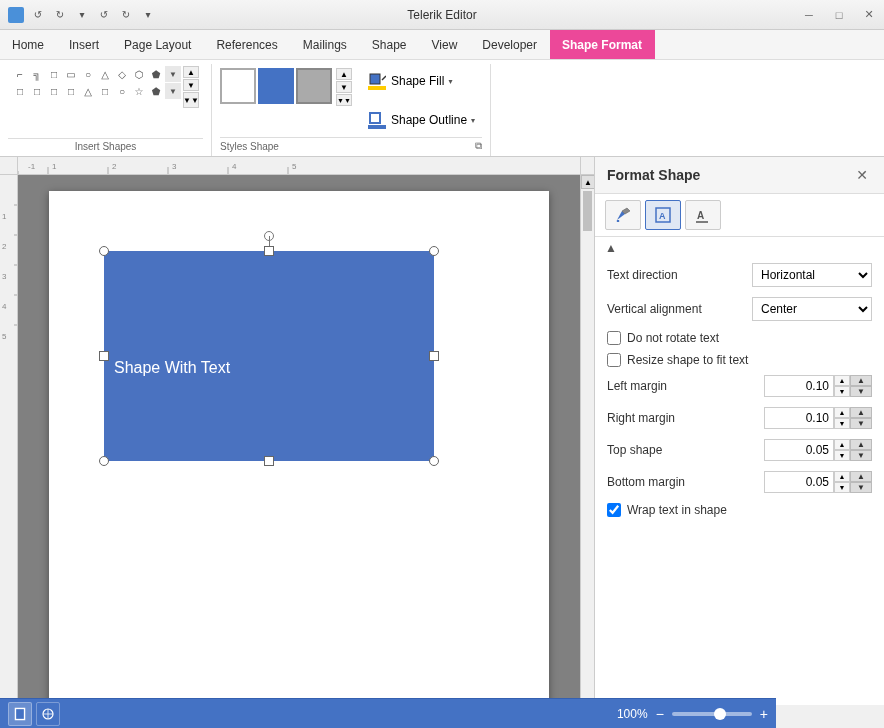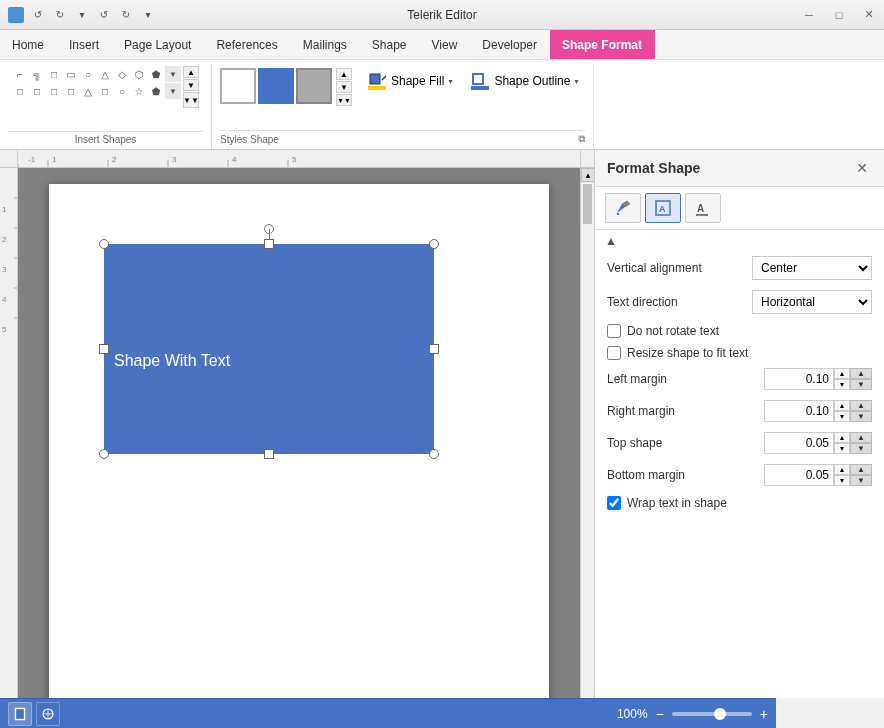--- a/index.html
+++ b/index.html
@@ -214,21 +214,21 @@
         <div style="display:flex;gap:2px;">
           <div style="width:36px;height:36px;background:transparent;border:2px solid #aaa;cursor:pointer;"></div>
           <div style="width:36px;height:36px;background:#4472c4;border:2px solid #4472c4;cursor:pointer;"></div>
           <div style="width:36px;height:36px;background:#aaa;border:2px solid #888;cursor:pointer;"></div>
         </div>
         <div style="display:flex;flex-direction:column;gap:1px;">
           <div style="width:16px;height:12px;background:#f0f0f0;border:1px solid #ccc;display:flex;align-items:center;justify-content:center;cursor:pointer;font-size:8px;">▲</div>
           <div style="width:16px;height:12px;background:#f0f0f0;border:1px solid #ccc;display:flex;align-items:center;justify-content:center;cursor:pointer;font-size:8px;">▼</div>
           <div style="width:16px;height:12px;background:#f0f0f0;border:1px solid #ccc;display:flex;align-items:center;justify-content:center;cursor:pointer;font-size:7px;">▼▼</div>
         </div>
-        <div style="display:flex;flex-direction:row;gap:4px;margin-left:4px;">
+        <div style="display:flex;flex-direction:column;gap:13px;margin-left:4px;">
           <div class="ribbon-btn" style="padding:2px 6px;">
             <div style="width:20px;height:20px;display:flex;align-items:center;justify-content:center;">
               <svg width="18" height="18" viewBox="0 0 18 18">
                 <rect x="2" y="2" width="10" height="10" fill="#4472c4" stroke="#333" stroke-width="1"></rect>
                 <rect x="0" y="14" width="18" height="4" fill="#ffcc00"></rect>
                 <path d="M14 8 L18 4" stroke="#333" stroke-width="1.5"></path>
               </svg>
             </div>
             <span>Shape Fill</span>
             <span class="ribbon-btn-arrow">▾</span>
@@ -377,39 +377,39 @@
         </div>
       </div>
 
       <div style="padding:4px 10px;cursor:pointer;display:flex;align-items:center;">
         <span style="font-size:12px;color:#555;">▲</span>
       </div>
 
       <div style="padding:4px 12px;overflow-y:auto;flex:1;">
 
         <div class="field-row">
+          <span class="field-label">Text direction</span>
+          <select class="panel-select">
+            <option>Horizontal</option>
+            <option>Vertical</option>
+            <option>Rotate 90°</option>
+            <option>Rotate 270°</option>
+          </select>
+        </div>
+
+        <div class="field-row">
           <span class="field-label">Vertical alignment</span>
           <select class="panel-select">
             <option>Center</option>
             <option>Top</option>
             <option>Middle</option>
             <option>Bottom</option>
           </select>
         </div>
 
-        <div class="field-row">
-          <span class="field-label">Text direction</span>
-          <select class="panel-select">
-            <option>Horizontal</option>
-            <option>Vertical</option>
-            <option>Rotate 90°</option>
-            <option>Rotate 270°</option>
-          </select>
-        </div>
-
         <div class="checkbox-row">
           <input type="checkbox" id="chk-no-rotate" style="">
           <label for="chk-no-rotate">Do not rotate text</label>
         </div>
 
         <div class="checkbox-row">
           <input type="checkbox" id="chk-resize" style="">
           <label for="chk-resize">Resize shape to fit text</label>
         </div>
 

